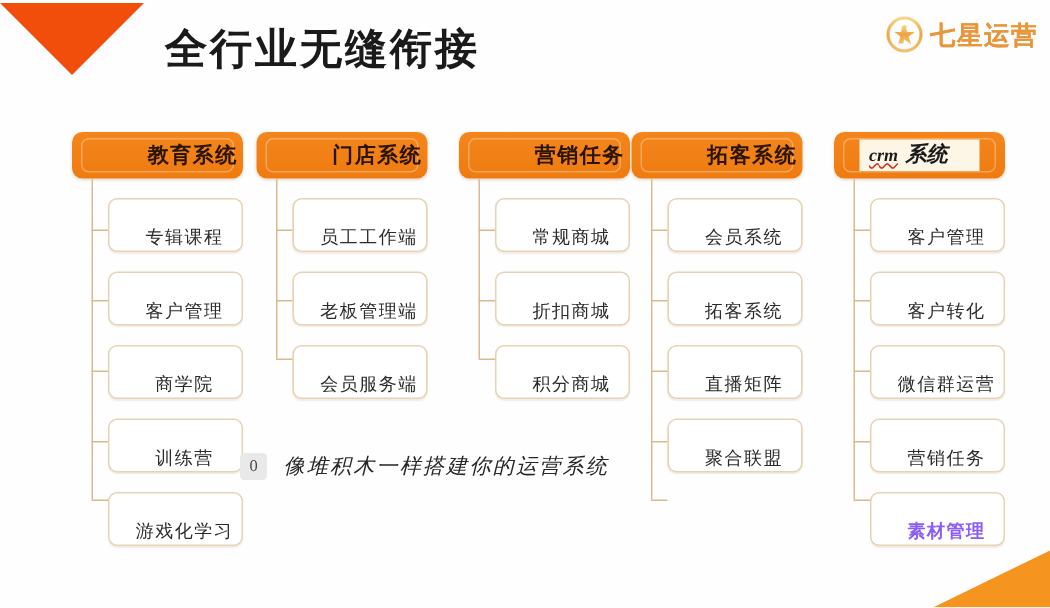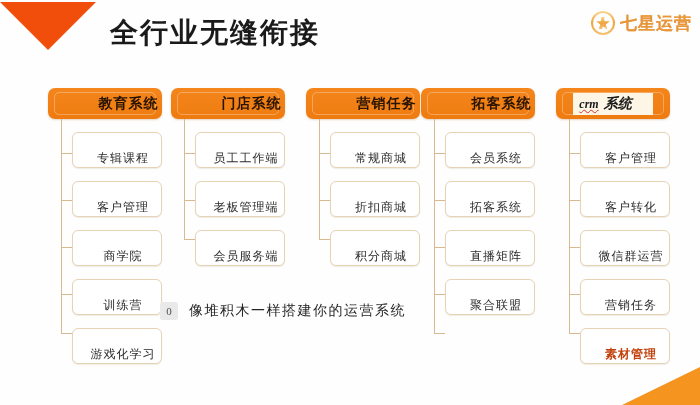--- a/index.html
+++ b/index.html
@@ -180,21 +180,21 @@
   }
   .item-label {
     font-size: 12px;
     color: #2b2b2b;
     letter-spacing: 1px;
     font-family: "DejaVu Sans", "Liberation Sans", sans-serif;
     white-space: nowrap;
   }
   .item.bold .item-label {
     font-weight: bold;
-    color: #c2410c;
+    color: #8b5cf6;
   }
 
   
   .caption {
     position: absolute;
     left: 160px;
     top: 302px;
     display: flex;
     align-items: center;
     gap: 11px;
@@ -210,20 +210,21 @@
     font-size: 11px;
     color: #4a4a4a;
     font-family: "Liberation Serif", "DejaVu Serif", serif;
   }
   .caption-text {
     font-size: 14px;
     color: #262626;
     letter-spacing: 1.5px;
     font-family: "DejaVu Sans", "Liberation Sans", sans-serif;
     white-space: nowrap;
+    font-style: italic;
   }
 </style>
 </head>
 <body>
 
 <div id="slide">
 
   <div class="tri-tl"></div>
   <div class="tri-br"></div>
 

